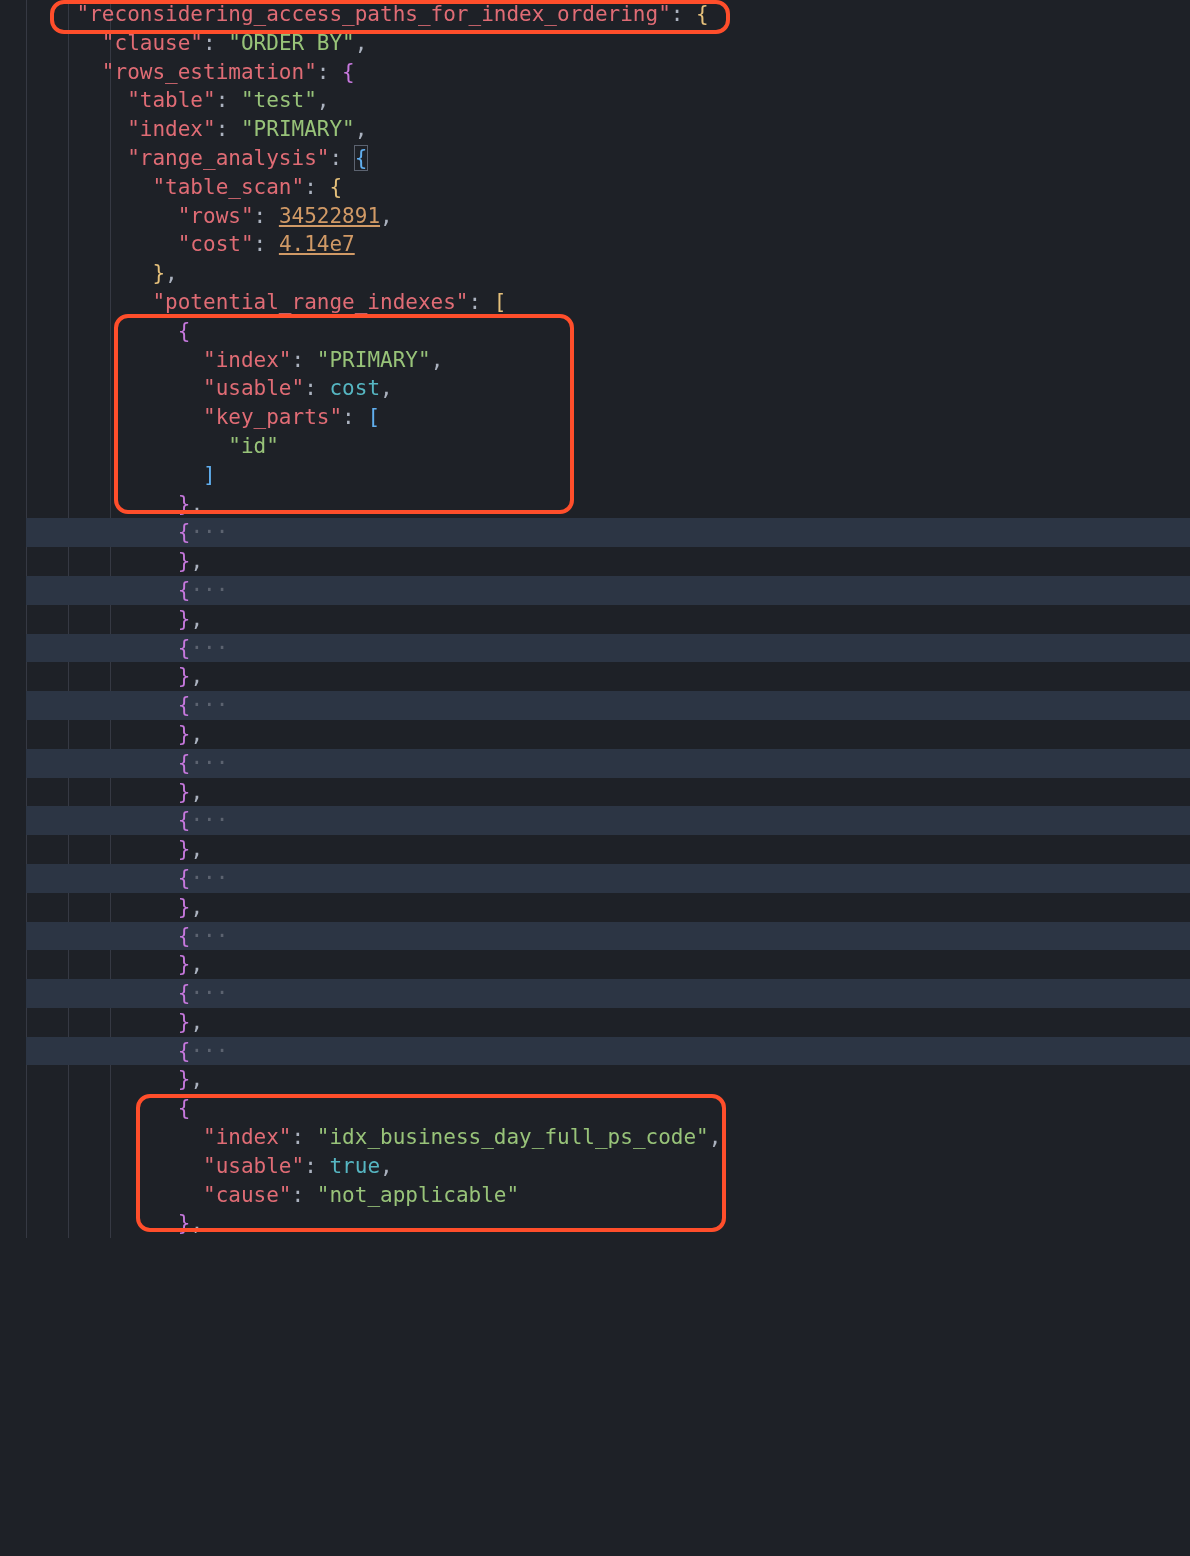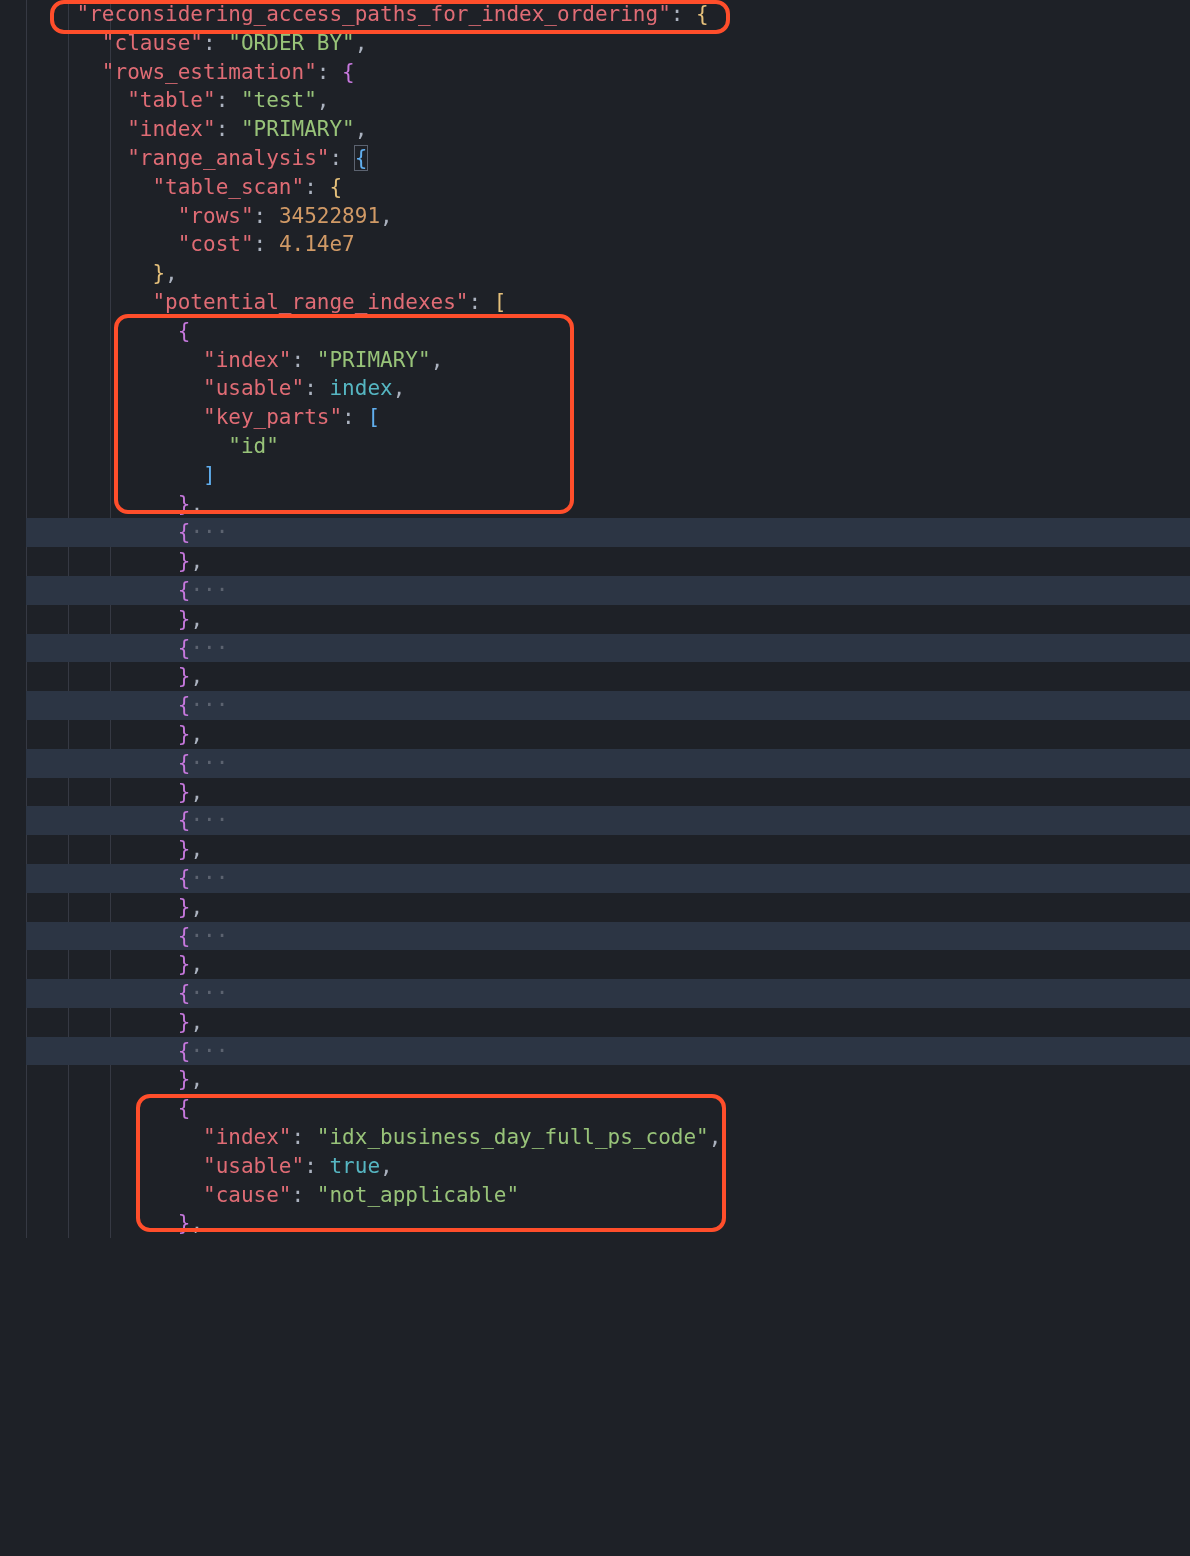--- a/index.html
+++ b/index.html
@@ -34,21 +34,21 @@
     position: relative;
   }
   .line.highlight {
     background: #2c3544;
   }
 
   
   .p  { color: #abb2bf; }          
   .k  { color: #e06c75; }          
   .s  { color: #98c379; }          
-  .n  { color: #d19a66; }          
+  .n  { color: #d19a66; text-decoration: underline; }          
   .b  { color: #56b6c2; }          
   .br { color: #c678dd; }          
   .bk { color: #61afef; }          
   .y  { color: #e5c07b; }          
   .fold { color: #5c6370; }        
 
   .cursor-bracket {
     border: 1px solid #5c6370;
     margin: -1px;
   }
@@ -94,21 +94,21 @@
   <div class="line">            <span class="k">"cost"</span><span class="p">: </span><span class="n">4.14e7</span></div>
 
   <div class="line">          <span class="y">}</span><span class="p">,</span></div>
 
   <div class="line">          <span class="k">"potential_range_indexes"</span><span class="p">: </span><span class="y">[</span></div>
 
   <div class="line">            <span class="br">{</span></div>
 
   <div class="line">              <span class="k">"index"</span><span class="p">: </span><span class="s">"PRIMARY"</span><span class="p">,</span></div>
 
-  <div class="line">              <span class="k">"usable"</span><span class="p">: </span><span class="b">index</span><span class="p">,</span></div>
+  <div class="line">              <span class="k">"usable"</span><span class="p">: </span><span class="b">cost</span><span class="p">,</span></div>
 
   <div class="line">              <span class="k">"key_parts"</span><span class="p">: </span><span class="bk">[</span></div>
 
   <div class="line">                <span class="s">"id"</span></div>
 
   <div class="line">              <span class="bk">]</span></div>
 
   <div class="line">            <span class="br">}</span><span class="p">,</span></div>
 
   <div class="line highlight">            <span class="br">{</span><span class="fold">···</span></div>

